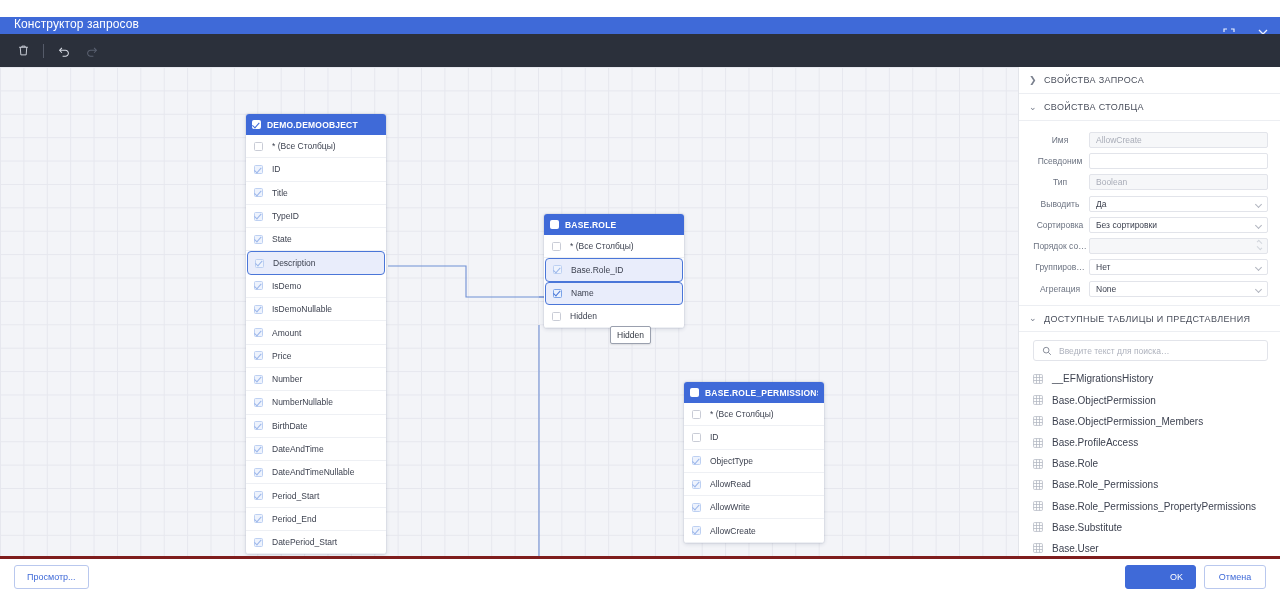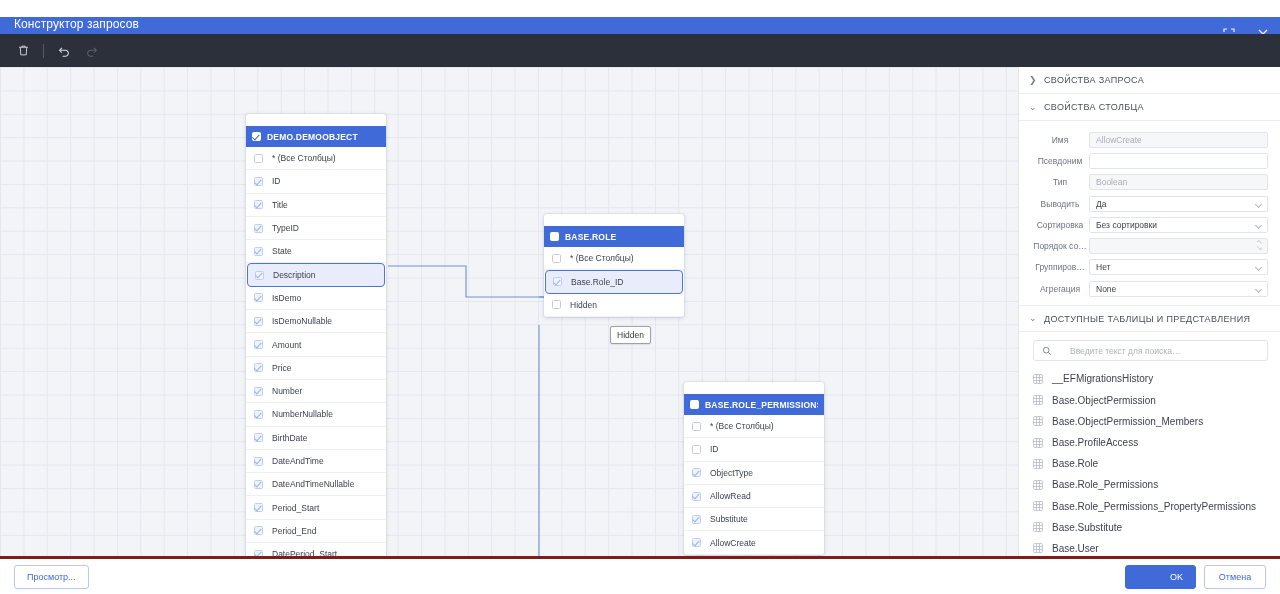--- a/index.html
+++ b/index.html
@@ -53,21 +53,21 @@
 
   
   .tcard {
     position: absolute; width: 140px; background: #ffffff;
     border-radius: 3px;
     box-shadow: 0 1px 4px rgba(40,50,90,.16), 0 0 0 1px rgba(40,50,90,.05);
     overflow: hidden;
   }
   .tcard-head {
     height: 21px; background: #3f6ad8; display: flex; align-items: center;
-    padding: 0 6px; gap: 6px; margin-top: 12px;
+    padding: 0 6px; gap: 6px;
   }
   .tcard-title {
     color: #ffffff; font-size: 8.5px; font-weight: bold; letter-spacing: .2px;
     white-space: nowrap; overflow: hidden;
   }
   .trow {
     height: 23.3px; display: flex; align-items: center; gap: 9px;
     padding-left: 8px; border-bottom: 1px solid #eef0f4; position: relative;
   }
   .trow-label {
@@ -138,21 +138,21 @@
   }
   .spin i {
     width: 5px; height: 3px; border: solid #d2d5dc; border-width: 0 1px 1px 0;
     transform: rotate(45deg); display: block;
   }
   .spin i.up { transform: rotate(-135deg); }
 
   .search-wrap { padding: 8px 12px 7px 14px; }
   .search-box {
     height: 21px; border: 1px solid #e2e4ea; border-radius: 3px;
-    display: flex; align-items: center; gap: 18px; padding: 0 8px;
+    display: flex; align-items: center; gap: 7px; padding: 0 8px;
     background: #ffffff;
   }
   .search-box input {
     border: 0; outline: none; font-size: 8.5px; color: #3d4250;
     font-family: inherit; width: 100%; background: transparent;
   }
   .search-box input::placeholder { color: #aeb2bd; }
 
   .tlist { padding-left: 14px; }
   .tlist-item {
@@ -355,20 +355,26 @@
           <div class="trow">
             <span class="cb empty"></span>
             <span class="trow-label">* (Все Столбцы)</span>
           </div>
           <div class="trow selected">
             <span class="cb soft">
               <span class="tick"></span>
             </span>
             <span class="trow-label">Base.Role_ID</span>
           </div>
+          <div class="trow selected">
+            <span class="cb solid">
+              <span class="tick"></span>
+            </span>
+            <span class="trow-label">Name</span>
+          </div>
           <div class="trow">
             <span class="cb empty"></span>
             <span class="trow-label">Hidden</span>
           </div>
         </div>
         <div class="tcard" style="left: 684px; top: 315px;">
           <div class="tcard-head">
             <span class="cb headck"></span>
             <span class="tcard-title">BASE.ROLE_PERMISSIONS</span>
           </div>
@@ -389,21 +395,21 @@
           <div class="trow">
             <span class="cb soft">
               <span class="tick"></span>
             </span>
             <span class="trow-label">AllowRead</span>
           </div>
           <div class="trow">
             <span class="cb soft">
               <span class="tick"></span>
             </span>
-            <span class="trow-label">Substitute</span>
+            <span class="trow-label">AllowWrite</span>
           </div>
           <div class="trow">
             <span class="cb soft">
               <span class="tick"></span>
             </span>
             <span class="trow-label">AllowCreate</span>
           </div>
         </div>
       </div>
 

